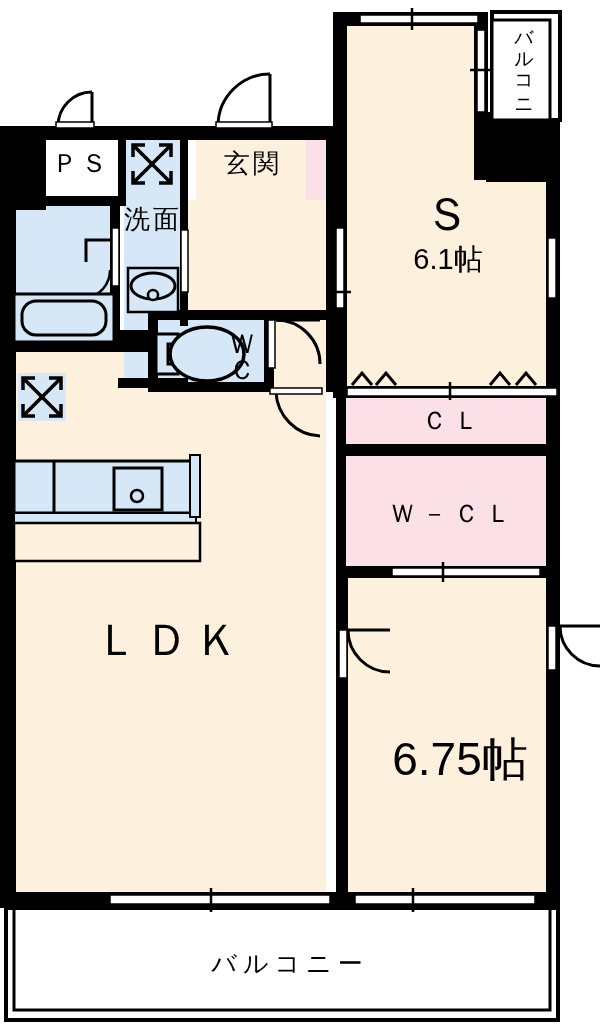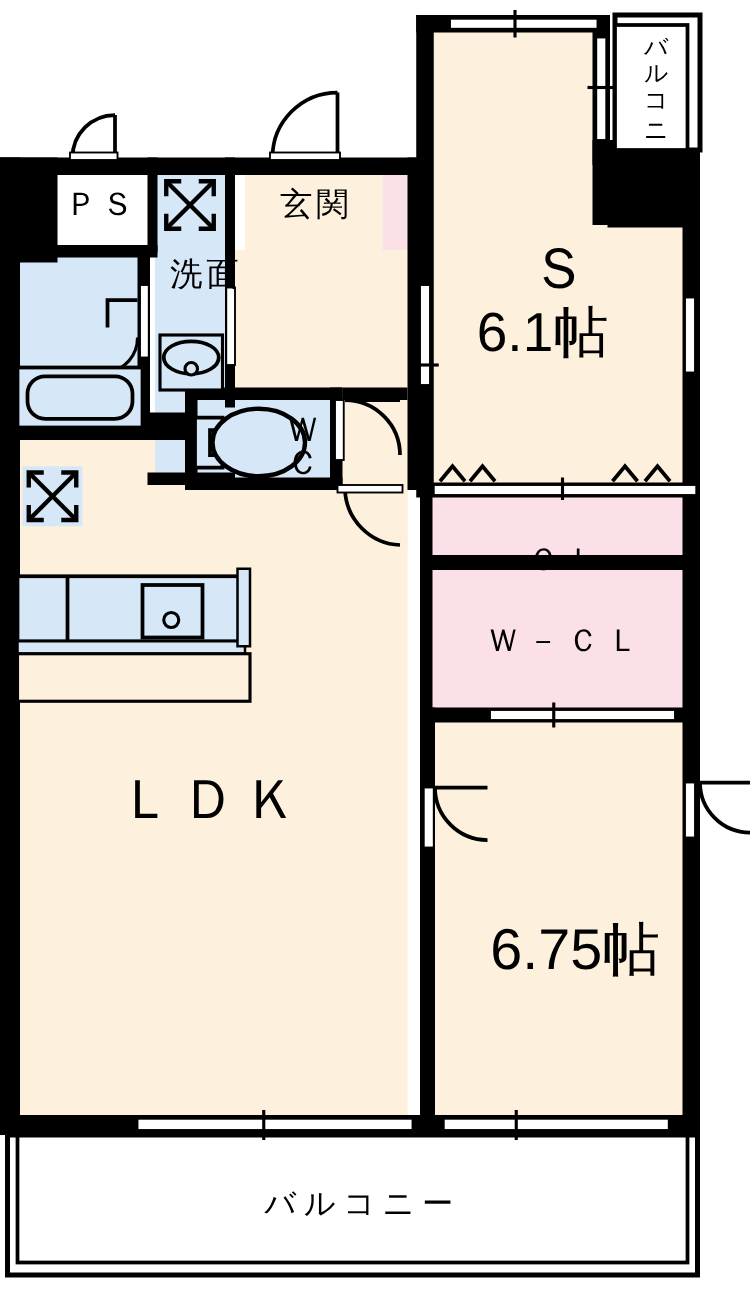--- a/index.html
+++ b/index.html
@@ -272,32 +272,32 @@
       <rect x="6" y="908" width="552" height="112" stroke-width="4"></rect>
       <rect x="14" y="908" width="536" height="102" stroke-width="3"></rect>
 
       <rect x="492" y="12" width="68" height="108" stroke-width="4" fill="#FFFFFF"></rect>
       <rect x="492" y="20" width="58" height="100" stroke-width="3" fill="#FFFFFF"></rect>
     </g>
   </svg>
 
   <div class="lbl lbl-small" style="left:44px; top:152px; width:74px;">ＰＳ</div>
 
-  <div class="lbl lbl-small" style="left:132px; top:208px; width:66px;">洗面</div>
+  <div class="lbl lbl-small" style="left:120px; top:208px; width:66px;">洗面</div>
 
 
   <div class="lbl lbl-small" style="left:200px; top:152px; width:106px;">玄関</div>
 
   <div class="lbl lbl-wc" style="left:222px; top:332px; width:40px;">Ｗ</div>
   <div class="lbl lbl-wc" style="left:222px; top:358px; width:40px;">Ｃ</div>
 
   <div class="lbl lbl-room-name" style="left:388px; top:190px; width:120px; font-size:46px;">Ｓ</div>
-  <div class="lbl lbl-room-size" style="left:344px; top:244px; width:180px; font-size:44px;">6.1帖</div>
-
-  <div class="lbl lbl-closet" style="left:350px; top:407px; width:208px;margin-top:28px;">ＣＬ</div>
+  <div class="lbl lbl-room-size" style="left:358px; top:244px; width:180px; font-size:29px;">6.1帖</div>
+
+  <div class="lbl lbl-closet" style="left:350px; top:407px; width:208px;">ＣＬ</div>
 
   <div class="lbl lbl-room-name" style="left:60px; top:617px; width:220px; font-size:44px; letter-spacing:6px;">ＬＤＫ</div>
 
   <div class="lbl lbl-closet" style="left:350px; top:500px; width:208px;">Ｗ－ＣＬ</div>
 
   <div class="lbl lbl-room-size" style="left:350px; top:735px; width:220px; font-size:46px;">6.75帖</div>
 
   <div class="lbl lbl-balcony-bottom" style="left:180px; top:950px; width:220px;">バルコニー</div>
 
   <div class="lbl lbl-vertical" style="left:510px; top:16px; width:24px;">バルコニー</div>

